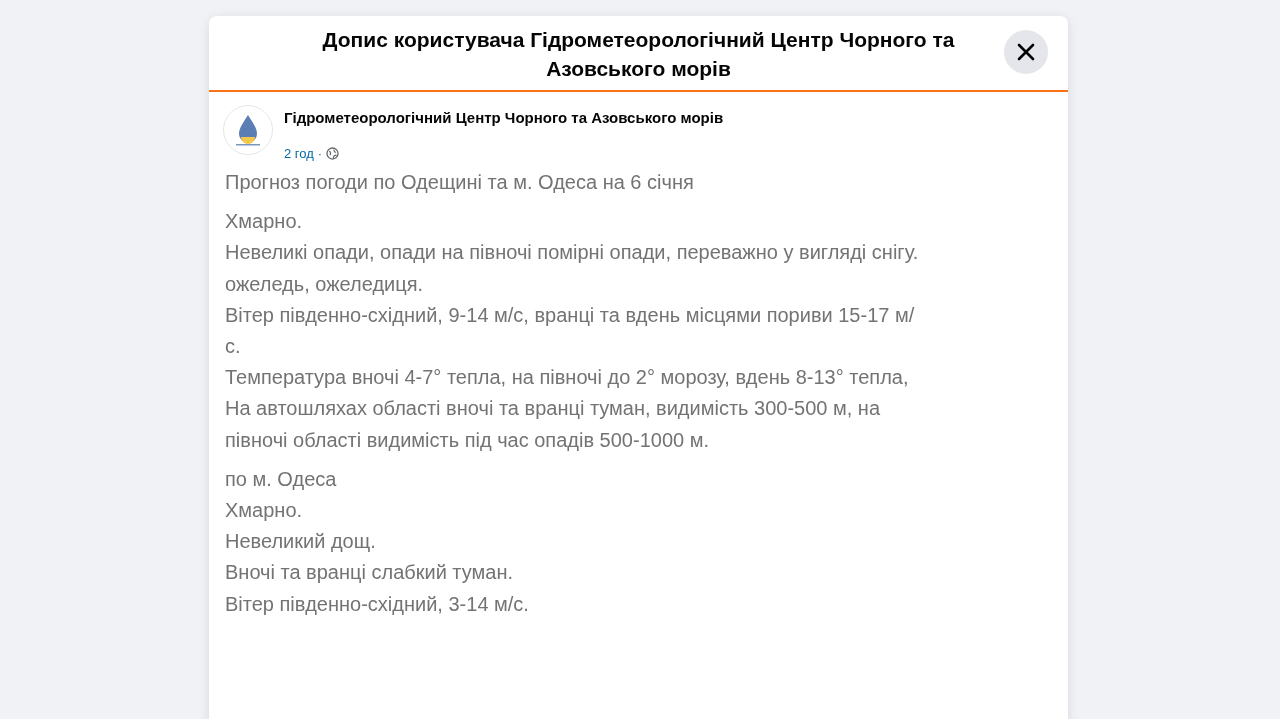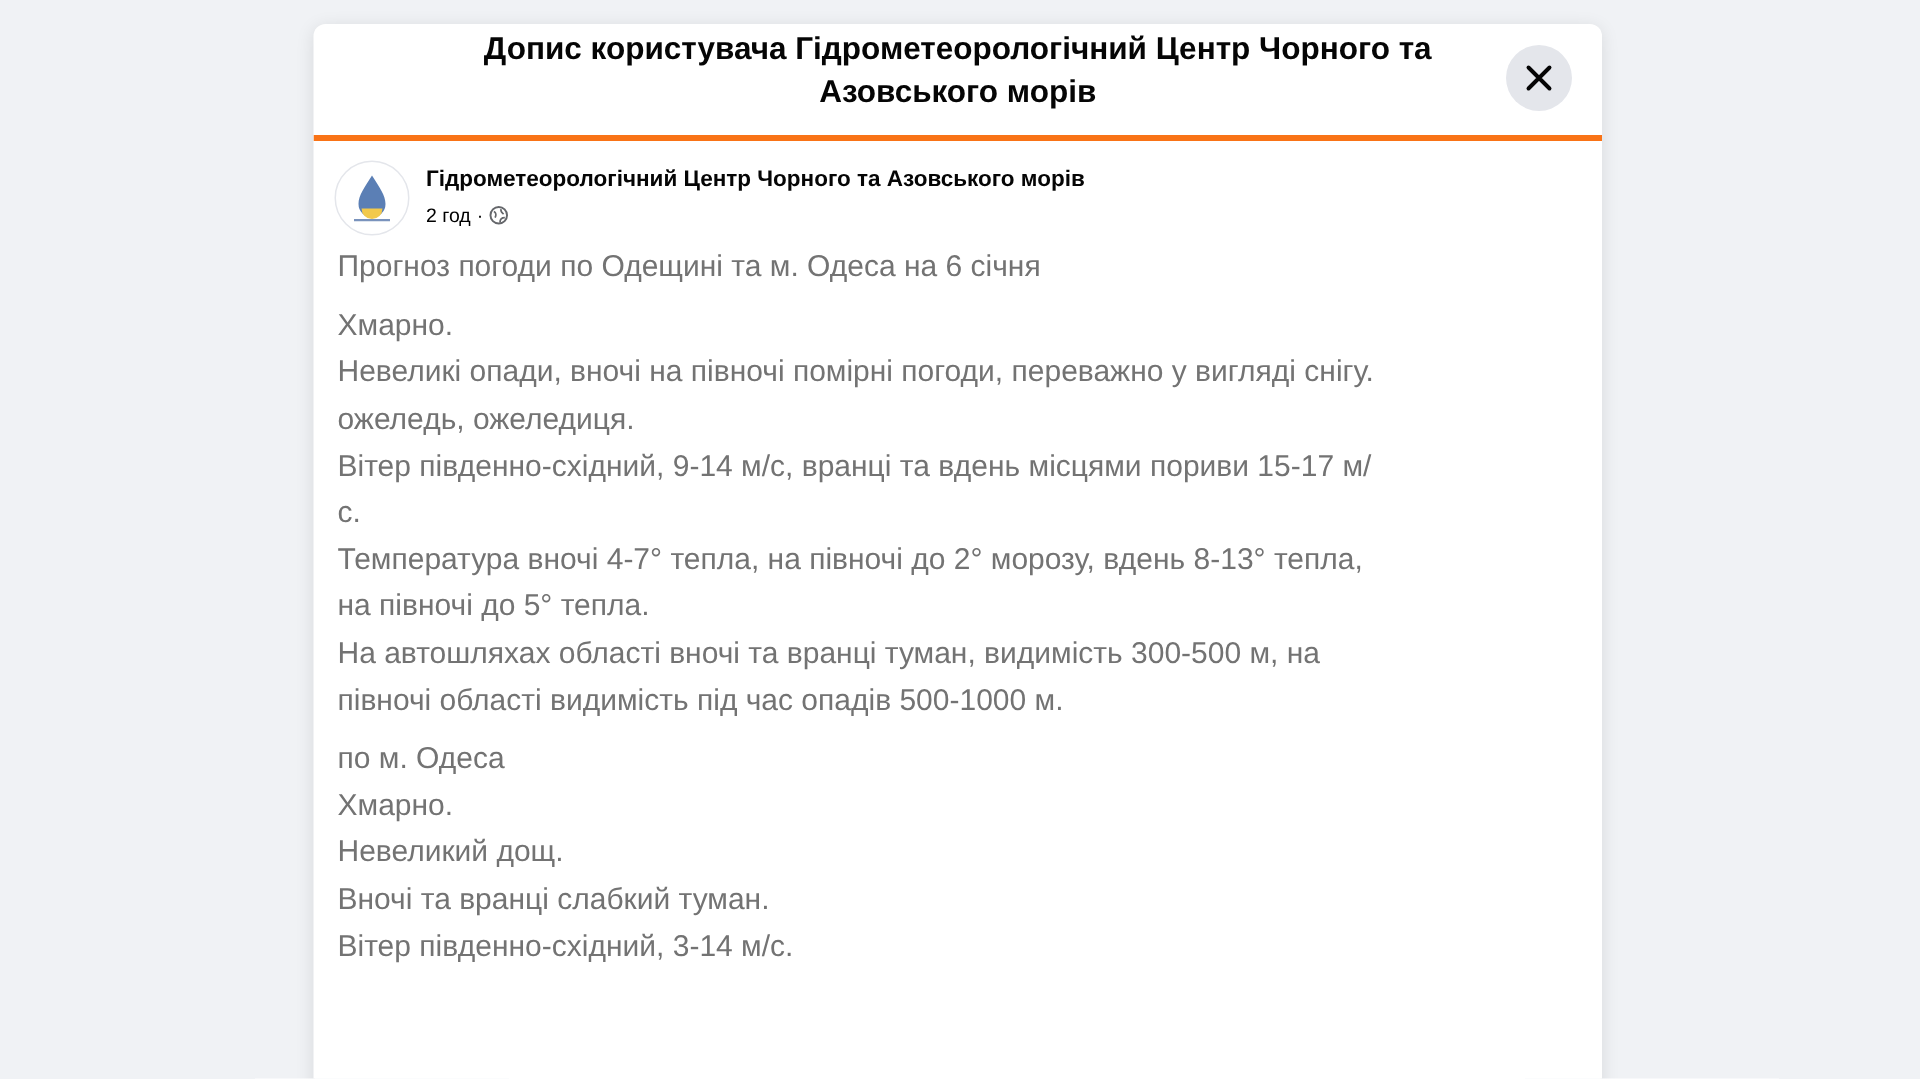--- a/index.html
+++ b/index.html
@@ -9,40 +9,40 @@
     font-family:"Liberation Sans", "DejaVu Sans", sans-serif;
     position:relative;
   }
   .modal {
     position:absolute; left:209px; top:16px; width:859px; height:720px;
     background:#ffffff; border-radius:8px 8px 0 0;
     box-shadow:0 2px 12px rgba(0,0,0,0.10);
     overflow:hidden;
   }
   .modal-header {
-    height:74px; border-bottom:4px solid #f97316; position:relative;
-    display:flex; justify-content:center;
+    height:74px; border-bottom:2px solid #f97316; position:relative;
+    display:flex; align-items:center; justify-content:center;
   }
   .modal-title {
     width:700px; text-align:center; font-weight:bold; font-size:21px;
     line-height:29px; color:#050505; margin-top:2px;
   }
   .close-btn {
     position:absolute; right:20px; top:14px; width:44px; height:44px;
     border-radius:50%; background:#e4e6eb; display:flex; align-items:center; justify-content:center;
     cursor:pointer;
   }
   .post-header { display:flex; align-items:flex-start; padding:13px 0 0 14px;text-align:right; }
   .avatar {
     width:48px; height:48px; border-radius:50%; border:1px solid #e4e6eb;
     background:#fff; display:flex; align-items:center; justify-content:center; flex-direction:column;
   }
   .author-block { margin-left:11px; margin-top:3px; }
   .author-name { font-weight:bold; font-size:15px; color:#050505; line-height:20px; }
-  .meta { display:flex; align-items:center; font-size:13px; color:#000000; margin-top:6px; }
+  .meta { display:flex; align-items:center; font-size:13px; color:#0369a1; margin-top:18px; }
   .meta .dot { margin:0 4px; }
   .post-body { padding:6px 16px 0 16px; color:#737373; font-size:20px; line-height:31.2px; }
   .post-body p { margin:0; }
   .gap { height:8px; }
 </style>
 </head>
 <body>
 
 <div class="modal">
   <div class="modal-header">
@@ -72,26 +72,25 @@
           <path d="M4 5 C6 6 6 8 5 10 M10 3 C9 5 11 6 12 7 M9 14 C9 11 11 10 13 10" fill="none" stroke="#65676b" stroke-width="1.4"></path>
         </svg>
       </div>
     </div>
   </div>
 
   <div class="post-body">
     <p>Прогноз погоди по Одещині та м. Одеса на 6 січня</p>
     <div class="gap"></div>
     <p>Хмарно.</p>
-    <p>Невеликі опади, вночі на півночі помірні погоди, переважно у вигляді снігу.</p>
+    <p>Невеликі опади, опади на півночі помірні опади, переважно у вигляді снігу.</p>
     <p>ожеледь, ожеледиця.</p>
     <p>Вітер південно-східний, 9-14 м/с, вранці та вдень місцями пориви 15-17 м/</p>
     <p>с.</p>
     <p>Температура вночі 4-7° тепла, на півночі до 2° морозу, вдень 8-13° тепла,</p>
-    <p>на півночі до 5° тепла.</p>
     <p>На автошляхах області вночі та вранці туман, видимість 300-500 м, на</p>
     <p>півночі області видимість під час опадів 500-1000 м.</p>
     <div class="gap"></div>
     <p>по м. Одеса</p>
     <p>Хмарно.</p>
     <p>Невеликий дощ.</p>
     <p>Вночі та вранці слабкий туман.</p>
     <p>Вітер південно-східний, 3-14 м/с.</p>
   </div>
 </div>

